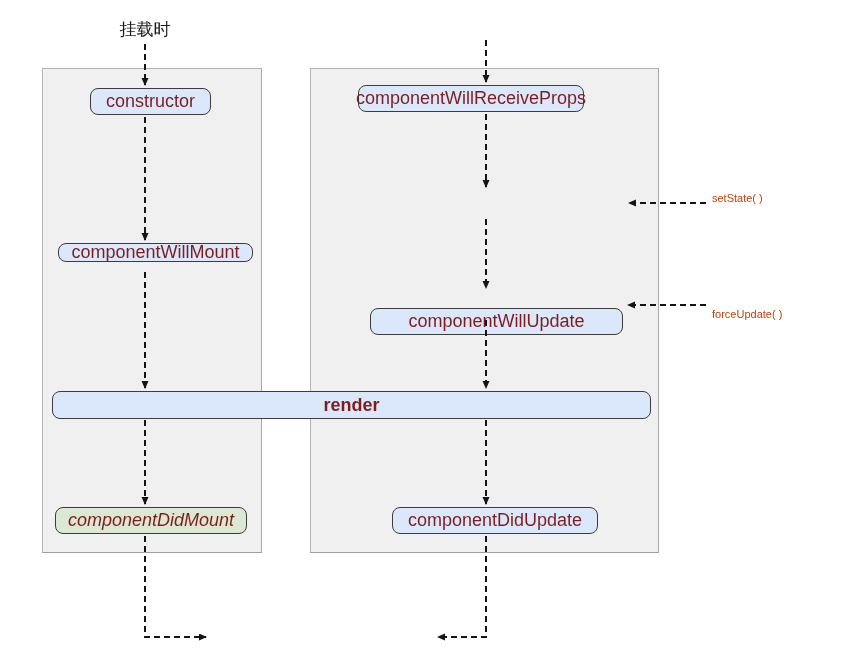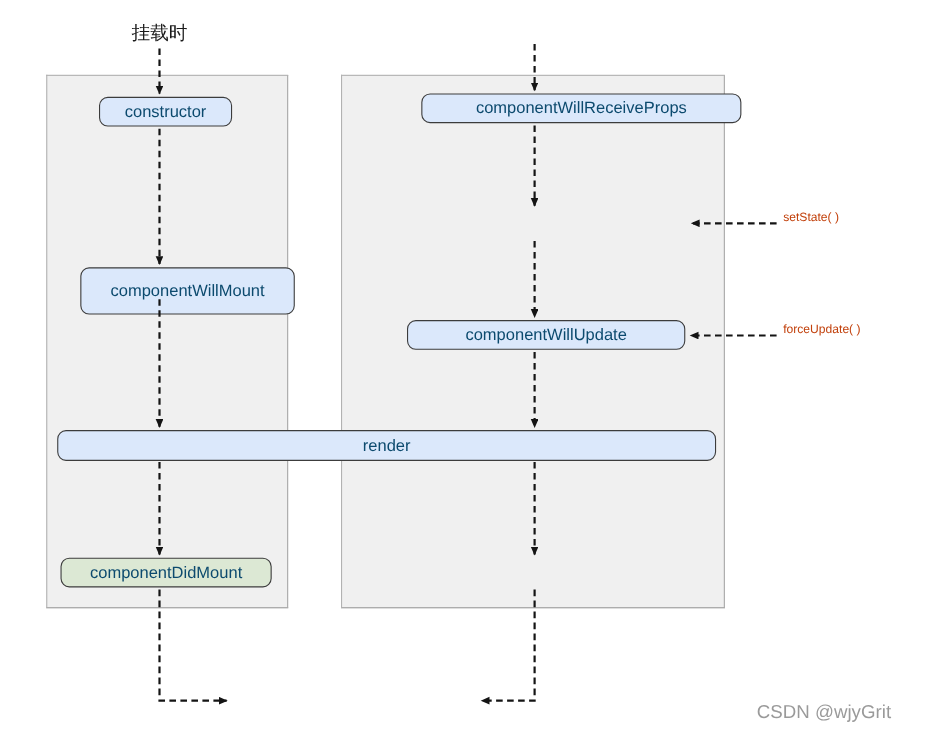--- a/index.html
+++ b/index.html
@@ -27,27 +27,27 @@
     white-space:nowrap;
   }
   .node{
     position:absolute;
     box-sizing:border-box;
     border:1.6px solid #3c3c3c;
     border-radius:8px;
     display:flex;
     align-items:center;
     justify-content:center;
-    font-size:15px;
-    color:#0c4a6e;
+    font-size:18px;
+    color:#7f1d1d;
     white-space:nowrap;
   }
   .node.blue{ background:var(--lifecycle-box,#dbe8fb); }
-  .node.green{ background:var(--did-box,#dce8d4); }
-  .node.render{ font-weight:normal; z-index:3; }
+  .node.green{ background:var(--did-box,#dce8d4);font-style:italic; }
+  .node.render{ font-weight:bold; z-index:3; }
   .annotation{
     position:absolute;
     font-size:11px;
     color:#c2410c;
     white-space:nowrap;
   }
   .watermark{
     position:absolute;
     font-size:17px;
     color:var(--watermark,#9a9a9a);
@@ -72,33 +72,33 @@
 <body>
 
 <div id="canvas">
 
   <div class="col-title" style="left:85px;top:18px;width:120px">挂载时</div>
 
   <div class="panel" style="left:42px;top:68px;width:220px;height:485px"></div>
   <div class="panel" style="left:310px;top:68px;width:349px;height:485px"></div>
 
   <div class="node blue z2" style="left:90px;top:88px;width:121px;height:27px">constructor</div>
-  <div class="node blue z2" style="left:73px;top:243px;width:195px;height:43px">componentWillMount</div>
+  <div class="node blue z2" style="left:58px;top:243px;width:195px;height:19px">componentWillMount</div>
   <div class="node green z2" style="left:55px;top:507px;width:192px;height:27px">componentDidMount</div>
 
-  <div class="node blue z2" style="left:383px;top:85px;width:291px;height:27px">componentWillReceiveProps</div>
-  <div class="node blue z2" style="left:370px;top:291px;width:253px;height:27px">componentWillUpdate</div>
+  <div class="node blue z2" style="left:358px;top:85px;width:226px;height:27px">componentWillReceiveProps</div>
+  <div class="node blue z2" style="left:370px;top:308px;width:253px;height:27px">componentWillUpdate</div>
+  <div class="node blue z2" style="left:392px;top:507px;width:206px;height:27px">componentDidUpdate</div>
 
   <div class="node blue render" style="left:52px;top:391px;width:599px;height:28px">render</div>
 
 
   <div class="annotation" style="left:712px;top:192px">setState( )</div>
-  <div class="annotation" style="left:712px;top:294px">forceUpdate( )</div>
+  <div class="annotation" style="left:712px;top:308px">forceUpdate( )</div>
 
-  <div class="watermark" style="left:688px;top:638px">CSDN @wjyGrit</div>
 
   <svg class="arrows" width="841" height="670" viewBox="0 0 841 670">
     <defs>
       <marker id="ah" markerUnits="userSpaceOnUse" markerWidth="10" markerHeight="10" refX="7" refY="3.5" orient="auto">
         <path class="arrowhead" d="M0,0 L8,3.5 L0,7 Z"></path>
       </marker>
     </defs>
 
     <path class="arrow" d="M145,44 V85" marker-end="url(#ah)"></path>
     <path class="arrow" d="M145,117 V240" marker-end="url(#ah)"></path>

